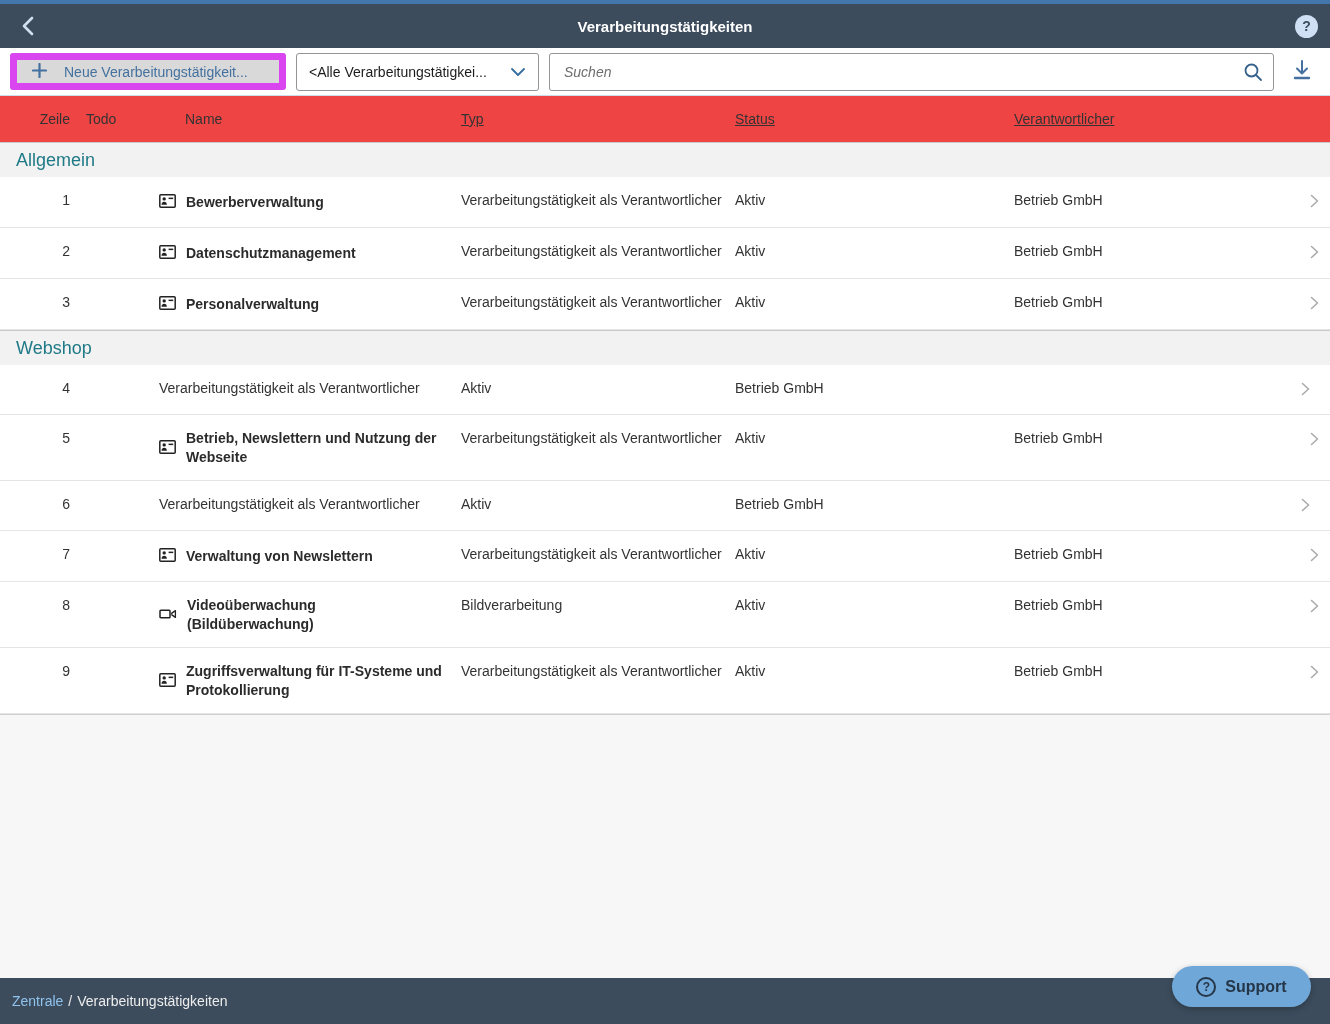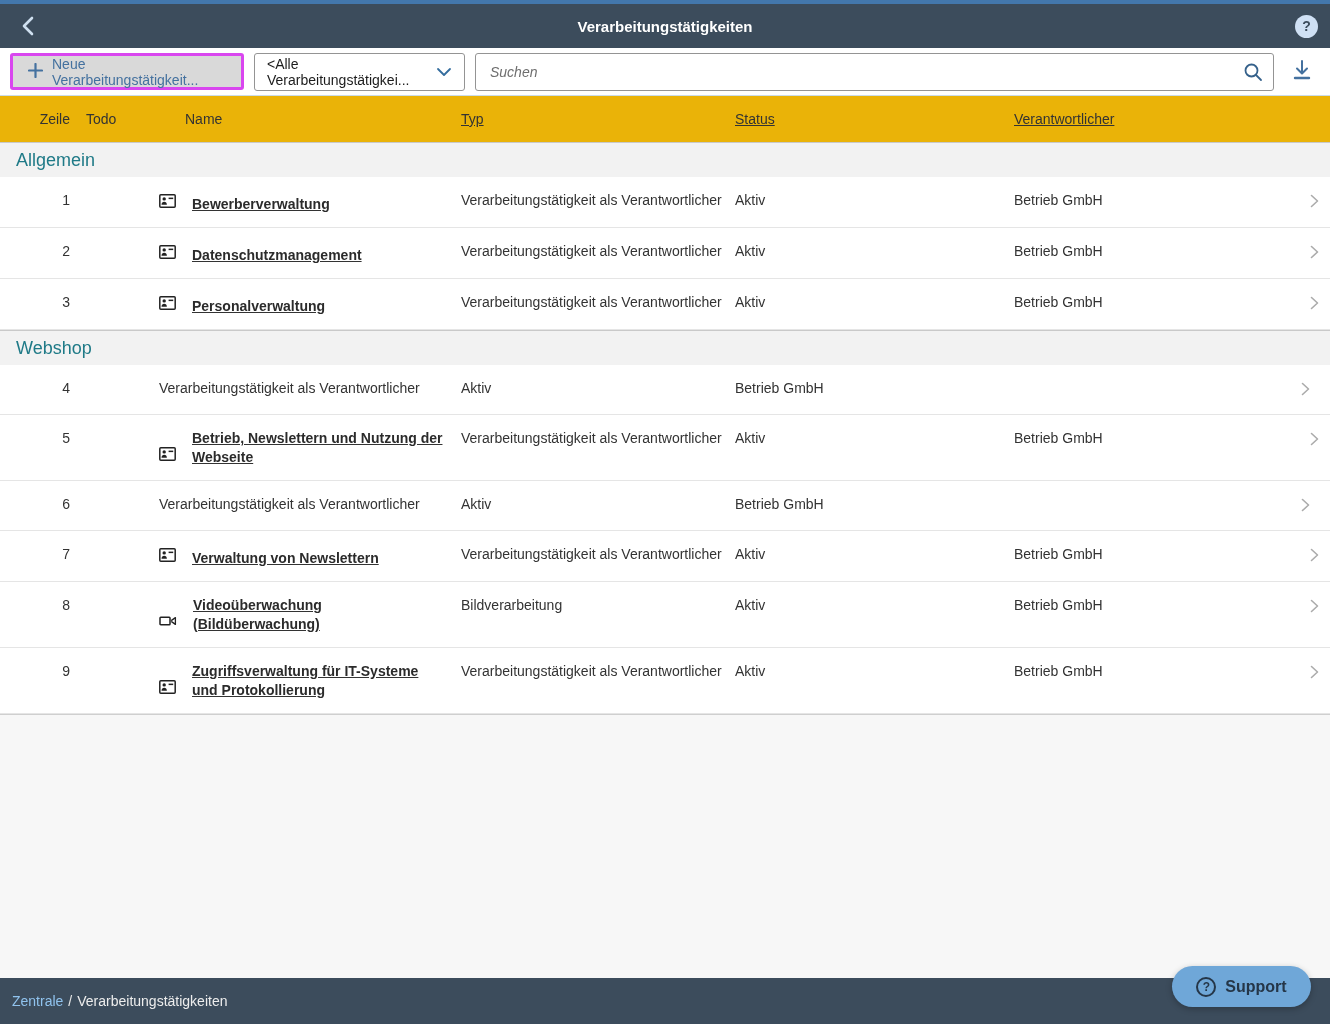--- a/index.html
+++ b/index.html
@@ -25,67 +25,67 @@
     margin-left:auto; width:23px; height:23px; border-radius:50%;
     background:#cfe0f4; color:#3c4c5c; font-weight:700; font-size:14px;
     display:flex; align-items:center; justify-content:center; cursor:pointer; z-index:1;
   }
   
   .toolbar {
     height:48px; flex:none; background:#fff; border-bottom:1px solid #cbdcea;
     display:flex; align-items:center; padding:0 10px; gap:10px;
   }
   .new-btn {
-    height:37px; background:#d9d9d9; border:3px solid #d946ef; border-radius:3px;
-    display:flex; align-items:center; gap:9px; padding:0 15px;
-    color:#44719f; font-size:14px; cursor:pointer; width:234px; flex:none;
+    height:37px; background:#d9d9d9; border:7px solid #d946ef; border-radius:3px;
+    display:flex; align-items:center; gap:17px; padding:0 15px;
+    color:#44719f; font-size:14px; cursor:pointer; width:276px; flex:none;
   }
   .new-btn svg { flex:none; }
   .select-box {
     height:38px; background:#fff; border:1px solid #949494; border-radius:3px;
     display:flex; align-items:center; justify-content:space-between;
     padding:0 12px; cursor:pointer; color:#1c1c1c; flex:none;
   }
-  .select-type { width:211px; }
+  .select-type { width:243px; }
   .select-org  { width:336px; margin-left:0; }
   .select-box .chev { flex:none; margin-left:8px; }
   .search-wrap {
     height:38px; border:1px solid #949494; border-radius:3px; background:#fff;
     display:flex; align-items:center; padding:0 10px 0 14px; flex:1 1 auto;
   }
   .search-wrap input {
     border:none; outline:none; flex:1; font-size:14px; font-style:italic;
     color:#333; font-family:inherit; background:transparent;
   }
   .search-wrap input::placeholder { color:#6e6e6e; font-style:italic; }
   .search-icon { cursor:pointer; display:flex; }
   .download-btn { width:36px; height:37px; display:flex; align-items:center; justify-content:center; cursor:pointer; flex:none; }
   
   .grid-row {
     display:grid;
     grid-template-columns:54px 89px 302px 274px 279px 296px 1fr;
     padding:0 16px; align-items:start;
   }
-  .thead { height:46px; background:#eab308; align-items:center; }
+  .thead { height:46px; background:#ef4444; align-items:center; }
   .thead > div { font-size:14px; color:#333; }
   .th-zeile { text-align:right; }
   .th-todo { padding-left:16px; }
   .th-name { padding-left:26px; }
   .th-typ, .th-status, .th-verantw { padding-left:0;text-decoration:underline; }
   .group-row {
     height:35px; background:#f2f2f2; border-top:1px solid #c9c9c9;
     color:#1f7a87; font-size:18px; display:flex; align-items:center; padding:0 16px;
   }
   .data-row {
     min-height:49px; border-bottom:1px solid #e5e5e5; background:#fff;
     padding-top:14px; padding-bottom:13px; cursor:pointer; line-height:19px;
   }
   .cell-zeile { text-align:right; }
   .cell-todo { padding-left:16px; }
-  .cell-name { display:flex; gap:16px; align-items:flex-end; padding-right:16px;text-decoration:underline; }
+  .cell-name { display:flex; gap:10px; align-items:center; padding-right:16px; }
   .cell-name .nm { font-weight:700; color:#2b2b2b; }
   .cell-name svg { flex:none; margin-top:2px; }
   .cell-typ { white-space:nowrap; }
   .cell-chev { display:flex; justify-content:flex-end; align-items:center; padding-top:3px; }
   
   .filler { flex:1 1 auto; background:#f7f7f7; border-top:1px solid #cfcfcf; }
   .app-footer {
     height:46px; flex:none; background:#3c4c5c; display:flex; align-items:center;
     padding:0 12px; color:#ededed; font-size:14px; position:relative;
   }

